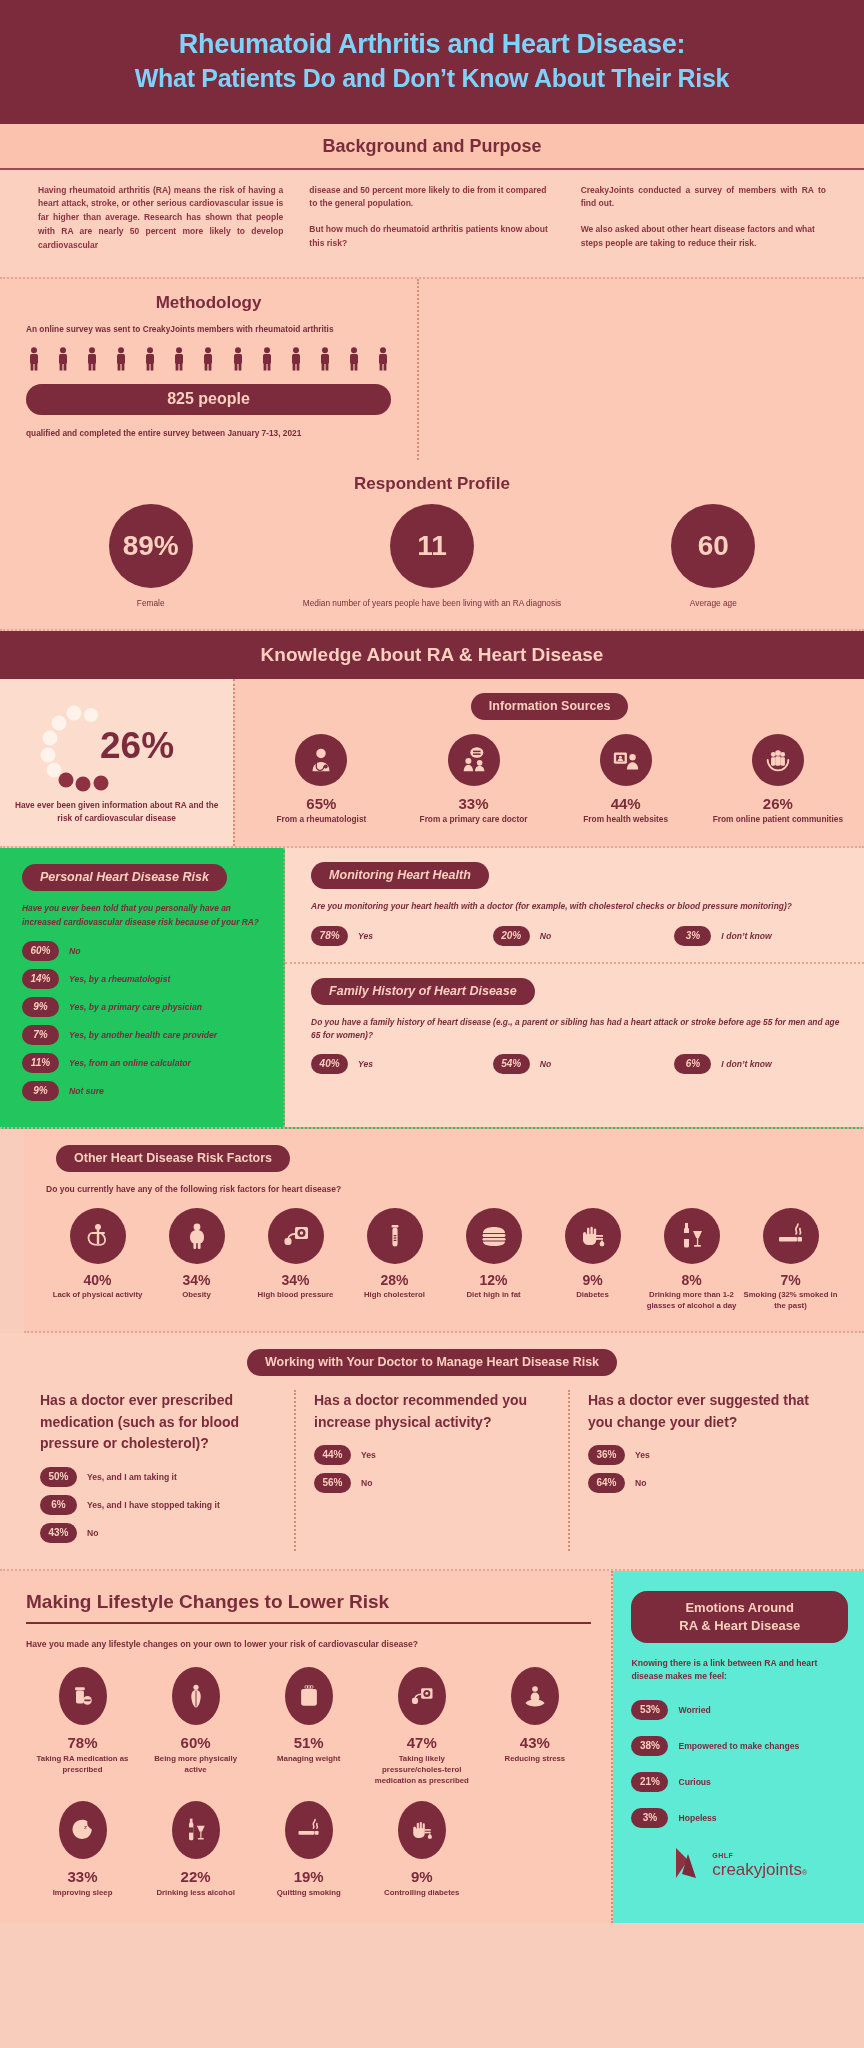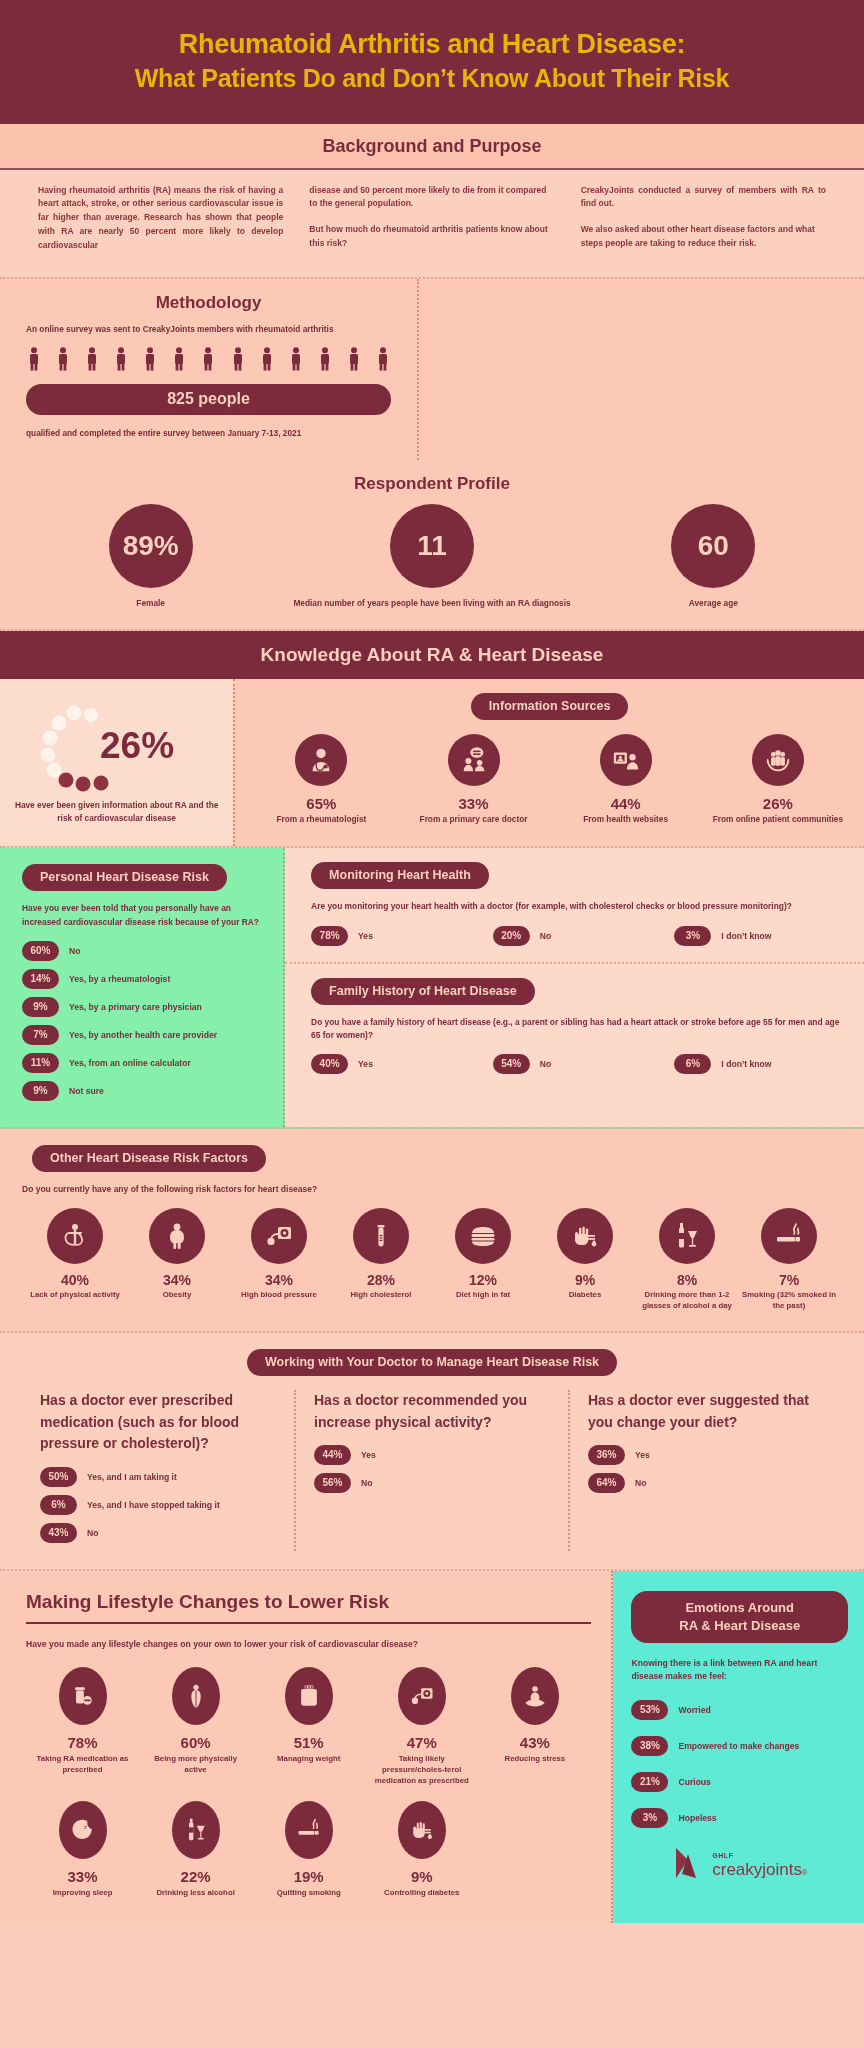--- a/index.html
+++ b/index.html
@@ -11,21 +11,21 @@
   }
   .page { width: 864px; position: relative; background:#F9CDBB; }
 
   
   .hero {
     background: #7B2B3C;
     padding: 26px 40px 28px;
     text-align: center;
   }
   .hero h1 {
-    color: #eab308;
+    color: #7dd3fc;
     font-size: 27px;
     font-weight: bold;
     line-height: 1.34;
     letter-spacing: -0.3px;
   }
   .hero h1 .l2 { display:block; font-size: 25px; }
 
   
   .band {
     background: #7B2B3C;
@@ -63,21 +63,21 @@
     margin-bottom: 12px;
   }
   .resp-circles { display:flex; justify-content:space-around; margin-top: 6px; }
   .rc { width: 33%; text-align:center; }
   .rc .circ {
     width: 84px; height: 84px; border-radius:50%; background:#7B2B3C;
     color:#FBD0BE; font-size: 28px; font-weight:bold;
     display:flex; align-items:center; justify-content:center;
     margin: 0 auto 9px;
   }
-  .rc .cap { font-size: 8.3px; font-weight:bold; line-height:1.45; }
+  .rc .cap { font-size: 8.3px; font-weight:normal; line-height:1.45; }
 
   
   .know { display:flex; }
   .know-left { width: 27%; background:#FCDCCC; padding: 20px 14px 22px; text-align:center; }
   .know-right { flex:1; background:#FBC9B5; padding: 14px 10px 20px; border-left:2px dotted #D98C78;}
   .donut-row { position: relative; height: 96px; margin-bottom: 4px; }
   .big26 { font-size: 37px; font-weight: bold; position:absolute; left: 86px; top: 26px; }
   .know-left .cap { font-size:8.3px; font-weight:bold; line-height:1.5; margin-top: 2px; }
 
   .tag {
@@ -89,37 +89,37 @@
   .src-row { display:flex; justify-content:space-around; margin-top: 14px; }
   .src { width: 25%; text-align:center; padding: 0 4px; }
   .src .circ {
     width: 52px; height: 52px; border-radius:50%; background:#7B2B3C;
     margin: 0 auto 9px; display:flex; align-items:center; justify-content:center;
   }
   .src .pct { font-size: 15px; font-weight:bold; margin-bottom:2px; }
   .src .lab { font-size: 8.3px; font-weight:bold; line-height:1.4; }
 
   
-  .risk-wrap { display:flex; background:#86efac; }
+  .risk-wrap { display:flex; background:#22c55e;font-style:italic; }
   .risk-left { width: 33%; padding: 16px 14px 18px 22px; border-right:2px dotted #D98C78; }
   .risk-right { flex:1; background:#FCD9C9; }
   .qtext { font-size: 8.4px; font-weight:bold; line-height:1.6; margin: 11px 0 12px; }
   .optrow { display:flex; align-items:center; margin-bottom: 8px; }
   .pct-pill {
     background:#7B2B3C; color:#FBD0BE; border-radius: 12px;
     min-width: 37px; text-align:center; font-size: 10px; font-weight:bold;
     padding: 4px 7px 5px; margin-right: 10px;
   }
   .optrow .olab { font-size: 8.6px; font-weight:bold; }
   .sub-block { padding: 14px 18px 16px 26px; }
   .inline-opts { display:flex; gap: 10px; margin-top: 12px; }
   .inline-opts .optrow { margin-bottom:0; width: 33%; }
 
   
-  .rf { background:#FBC9B5; padding: 16px 18px 20px; }
+  .rf { background:#FBC9B5; padding: 16px 18px 20px; margin-left: 24px; }
   .rf .q { font-size:8.5px; font-weight:bold; margin: 12px 0 0 4px; }
   .rf-row { display:flex; justify-content:space-between; margin-top: 14px; padding: 0 6px; }
   .rf-item { width: 12.5%; text-align:center; padding: 0 2px; }
   .rf-item .circ {
     width: 56px; height: 56px; border-radius:50%; background:#7B2B3C;
     margin: 0 auto 8px; display:flex; align-items:center; justify-content:center;
   }
   .rf-item .pct { font-size: 14px; font-weight:bold; margin-bottom:2px; }
   .rf-item .lab { font-size: 7.8px; font-weight:bold; line-height:1.35; }
 

